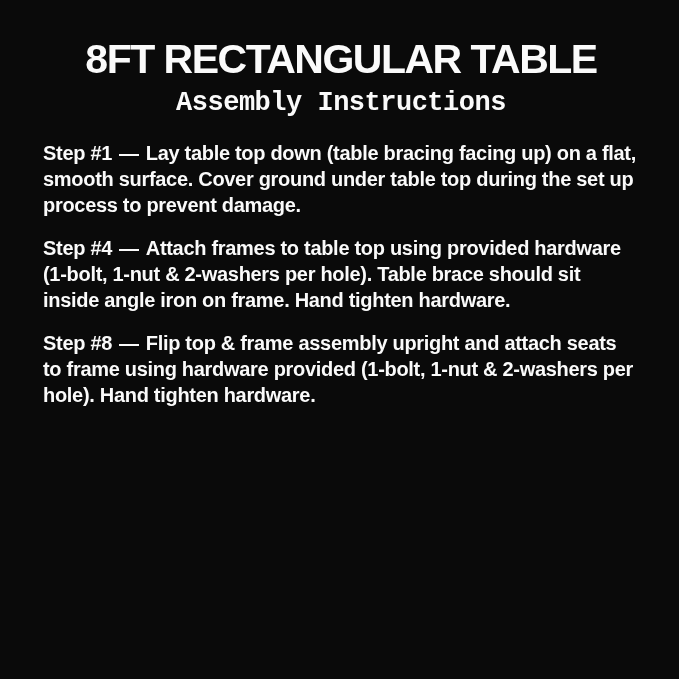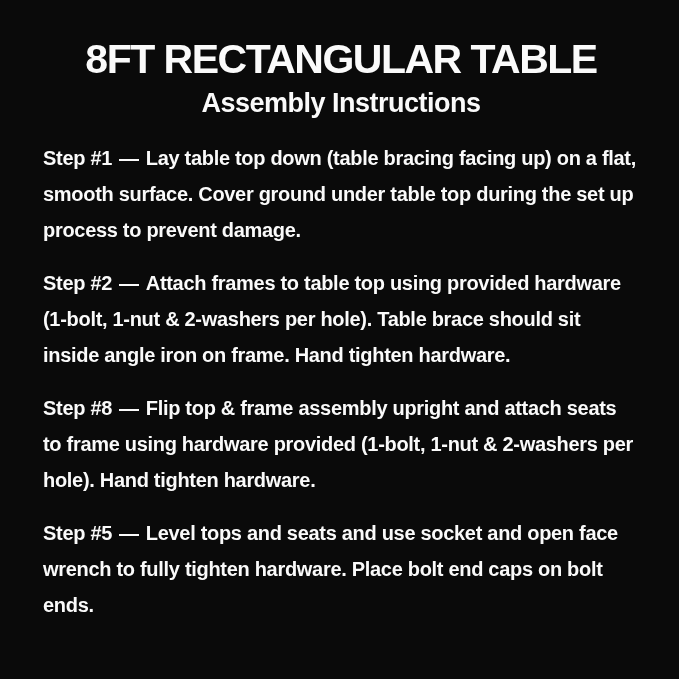--- a/index.html
+++ b/index.html
@@ -27,47 +27,47 @@
     font-size: 41px;
     line-height: 1.05;
     letter-spacing: -1.5px;
     white-space: nowrap;
   }
   .subtitle {
     margin: 0 0 0 0;
     font-size: 27px;
     line-height: 1.1;
     letter-spacing: -0.5px;
+    font-family: Liberation Mono, monospace;
   }
   .steps {
     margin-top: 21px;
   }
   .step {
     margin: 0 0 17px 0;
     font-size: 20px;
-    line-height: 36px;
+    line-height: 26px;
     letter-spacing: -0.3px;
     text-align: left;
   }
   .step-dash {
     margin: 0 7px;
   }
 </style>
 </head>
 <body>
 
 <div class="poster">
   <div class="header">
     <h1 class="title">8FT RECTANGULAR TABLE</h1>
     <h2 class="subtitle">Assembly Instructions</h2>
   </div>
 
   <div class="steps">
   <p class="step"><span class="step-label">Step #1</span><span class="step-dash">—</span><span class="step-text">Lay table top down (table bracing facing up) on a flat, smooth surface. Cover ground under table top during the set up process to prevent damage.</span></p>
 
-  <p class="step"><span class="step-label">Step #2</span><span class="step-dash">—</span><span class="step-text">Attach frames to table top using provided hardware (1-bolt, 1-nut &amp; 2-washers per hole). Table brace should sit inside angle iron on frame. Hand tighten hardware.</span></p>
+  <p class="step"><span class="step-label">Step #4</span><span class="step-dash">—</span><span class="step-text">Attach frames to table top using provided hardware (1-bolt, 1-nut &amp; 2-washers per hole). Table brace should sit inside angle iron on frame. Hand tighten hardware.</span></p>
 
 
   <p class="step"><span class="step-label">Step #8</span><span class="step-dash">—</span><span class="step-text">Flip top &amp; frame assembly upright and attach seats to frame using hardware provided (1-bolt, 1-nut &amp; 2-washers per hole). Hand tighten hardware.</span></p>
 
-  <p class="step"><span class="step-label">Step #5</span><span class="step-dash">—</span><span class="step-text">Level tops and seats and use socket and open face wrench to fully tighten hardware. Place bolt end caps on bolt ends.</span></p>
 </div>
 </div>
 
 </body></html>

